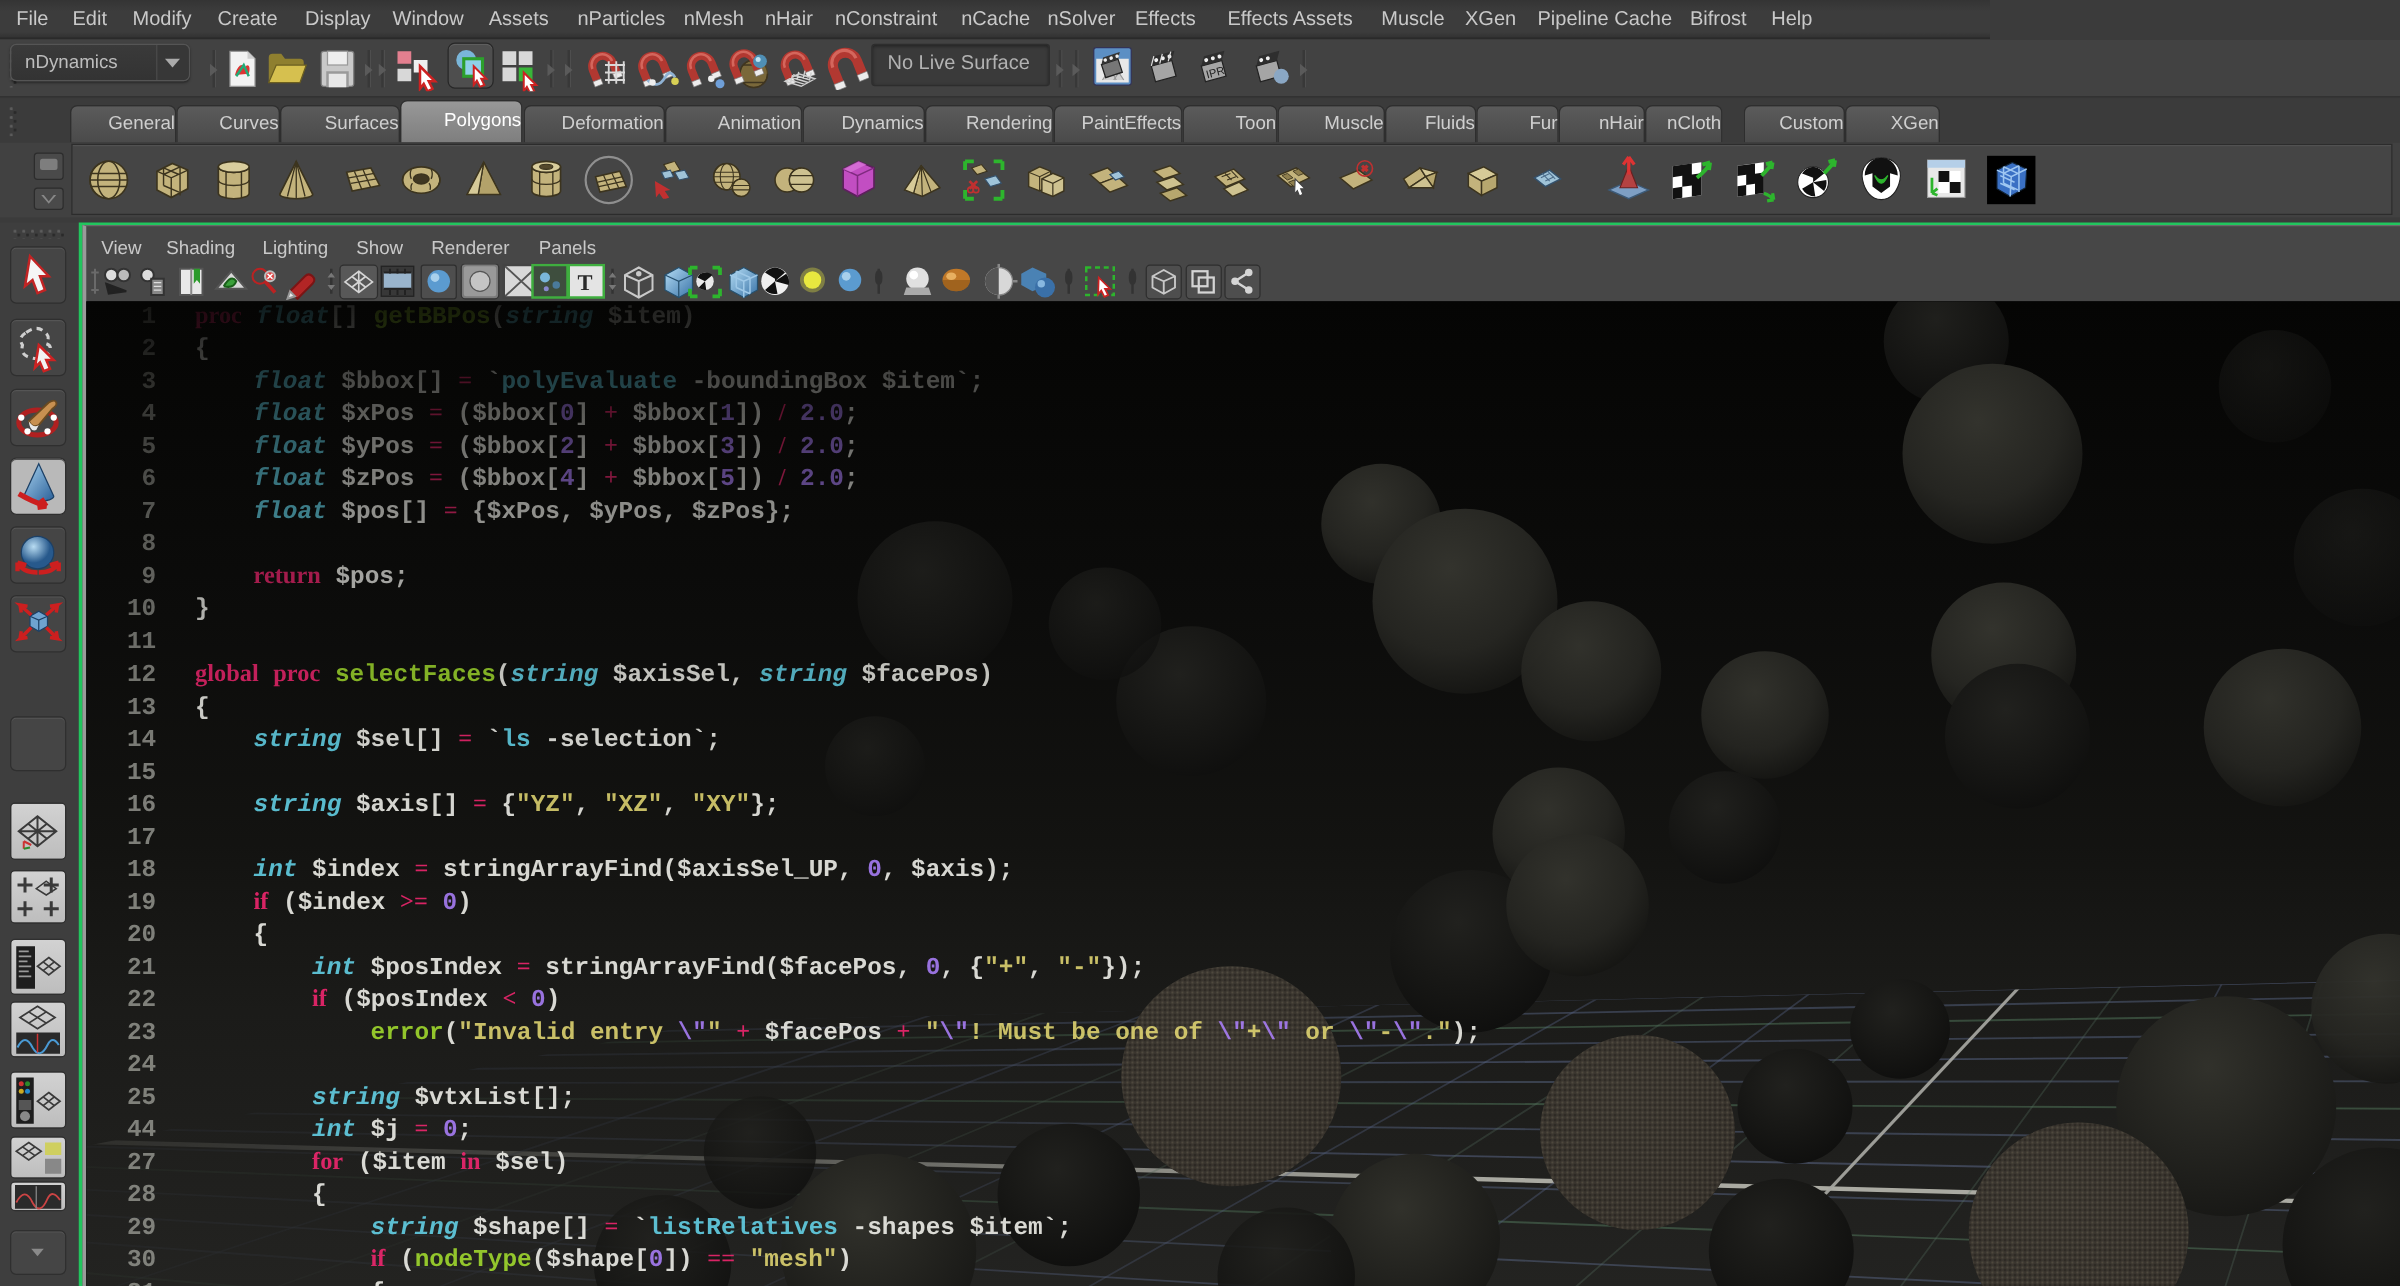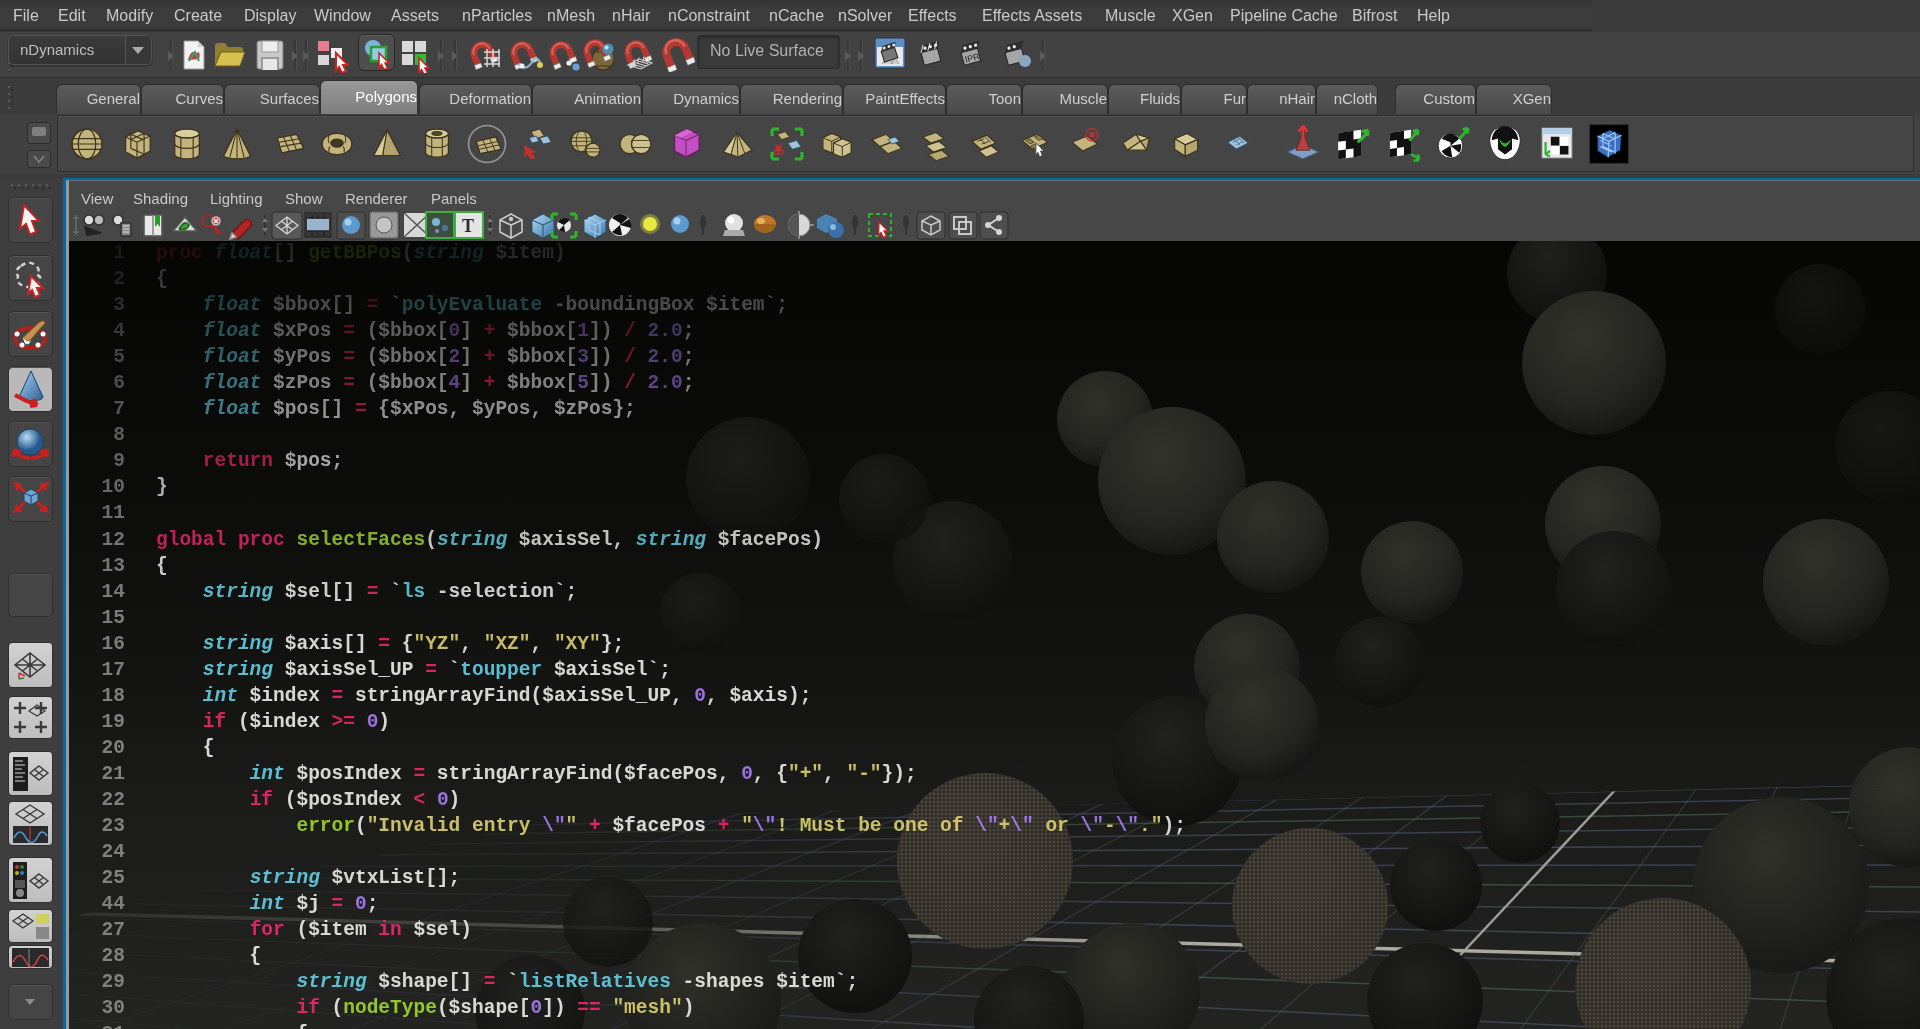--- a/index.html
+++ b/index.html
@@ -28,38 +28,38 @@
   .tab.active i { margin-top:7px; }
   #shelficons { position:absolute; left:0; top:114px; width:1920px; height:60px; background:#414141; }
   #shelfwell svg { transform:scale(0.88); }
   #shelfwell { position:absolute; left:57px; top:1px; width:1857px; height:57px; background:#454545; border:1px solid #2c2c2c; box-shadow:inset 0 1px 0 #515151; }
   
   #toolbox { position:absolute; left:0; top:178px; width:63px; height:851px; background:#3e3e3e; }
   .tbtn { position:absolute; left:8px; width:45px; height:46px; background:#454545; border:1px solid #2f2f2f; border-radius:5px; box-shadow:inset 0 1px 0 #555; }
   .tbtn.sel { background:#b9b9b9; }
   .lbtn { position:absolute; left:8px; width:45px; background:linear-gradient(#d2d2d2,#bdbdbd); border:1px solid #2f2f2f; border-radius:4px; }
   
-  #panel { position:absolute; left:63px; top:178px; width:1857px; height:851px; background:#0369a1; }
+  #panel { position:absolute; left:63px; top:178px; width:1857px; height:851px; background:#22c55e; }
   #panelinner { position:absolute; left:3px; top:2px; width:1854px; height:849px; border-left:3px solid #9a9a9a; border-top:1px solid #6a6a6a; background:#474747; }
   #pmenu { position:absolute; left:0; top:0; width:100%; height:30px; }
   #pmenu span { position:absolute; top:9px; font-size:15px; color:#c9c9c9; }
   #ptool { position:absolute; left:0; top:30px; width:100%; height:30px; }
   
   #viewport { position:absolute; left:0px; top:60px; width:1851px; height:789px; background:#000; overflow:hidden; }
   
   #code { position:absolute; left:0px; top:-1px; width:1854px; height:789px;
     font-family:"Liberation Mono", monospace; font-size:19.5px; line-height:26.05px; font-weight:bold; filter:blur(0.4px);
     color:#f8f8f2;
     -webkit-mask-image:linear-gradient(to bottom, rgba(0,0,0,0.10) 0px, rgba(0,0,0,0.20) 40px, rgba(0,0,0,0.29) 70px, rgba(0,0,0,0.38) 100px, rgba(0,0,0,0.47) 130px, rgba(0,0,0,0.54) 160px, rgba(0,0,0,0.61) 200px, rgba(0,0,0,0.69) 250px, rgba(0,0,0,0.79) 310px, rgba(0,0,0,0.84) 370px, rgba(0,0,0,0.86) 430px);
     mask-image:linear-gradient(to bottom, rgba(0,0,0,0.10) 0px, rgba(0,0,0,0.20) 40px, rgba(0,0,0,0.29) 70px, rgba(0,0,0,0.38) 100px, rgba(0,0,0,0.47) 130px, rgba(0,0,0,0.54) 160px, rgba(0,0,0,0.61) 200px, rgba(0,0,0,0.69) 250px, rgba(0,0,0,0.79) 310px, rgba(0,0,0,0.84) 370px, rgba(0,0,0,0.86) 430px); }
   #code .l { position:relative; height:26.05px; }
   #code .no { position:absolute; left:5px; width:51px; text-align:right; color:#90918b; }
   #code .c { position:absolute; left:87px; white-space:pre; }
   #code i { font-style:normal; }
-  .k { color:#f92672; } #code .t { color:#66d9ef; font-style:italic !important; } .b { color:#66d9ef; }
+  .k { color:#f92672;font-family:Liberation Serif, serif; } #code .t { color:#66d9ef; font-style:italic !important; } .b { color:#66d9ef; }
   .f { color:#a6e22e; } .s { color:#e6db74; } .n { color:#ae81ff; }
 </style>
 </head>
 <body>
 <div id="blurwrap">
 <div id="menubar">
   <span style="left:13px">File</span>
       <span style="left:58px">Edit</span>
       <span style="left:106px">Modify</span>
       <span style="left:174px">Create</span>
@@ -896,21 +896,20 @@
             <div class="l">
               <span class="no">15</span>
               <span class="c"></span>
             </div>
             <div class="l">
               <span class="no">16</span>
               <span class="c">    <i class="t">string</i> $axis[] <i class="k">=</i> {<i class="s">"YZ"</i>, <i class="s">"XZ"</i>, <i class="s">"XY"</i>};</span>
             </div>
             <div class="l">
               <span class="no">17</span>
-              <span class="c">    <i class="t">string</i> $axisSel_UP <i class="k">=</i> `<i class="b">toupper</i> $axisSel`;</span>
             </div>
             <div class="l">
               <span class="no">18</span>
               <span class="c">    <i class="t">int</i> $index <i class="k">=</i> stringArrayFind($axisSel_UP, <i class="n">0</i>, $axis);</span>
             </div>
             <div class="l">
               <span class="no">19</span>
               <span class="c">    <i class="k">if</i> ($index <i class="k">&gt;=</i> <i class="n">0</i>)</span>
             </div>
             <div class="l">

